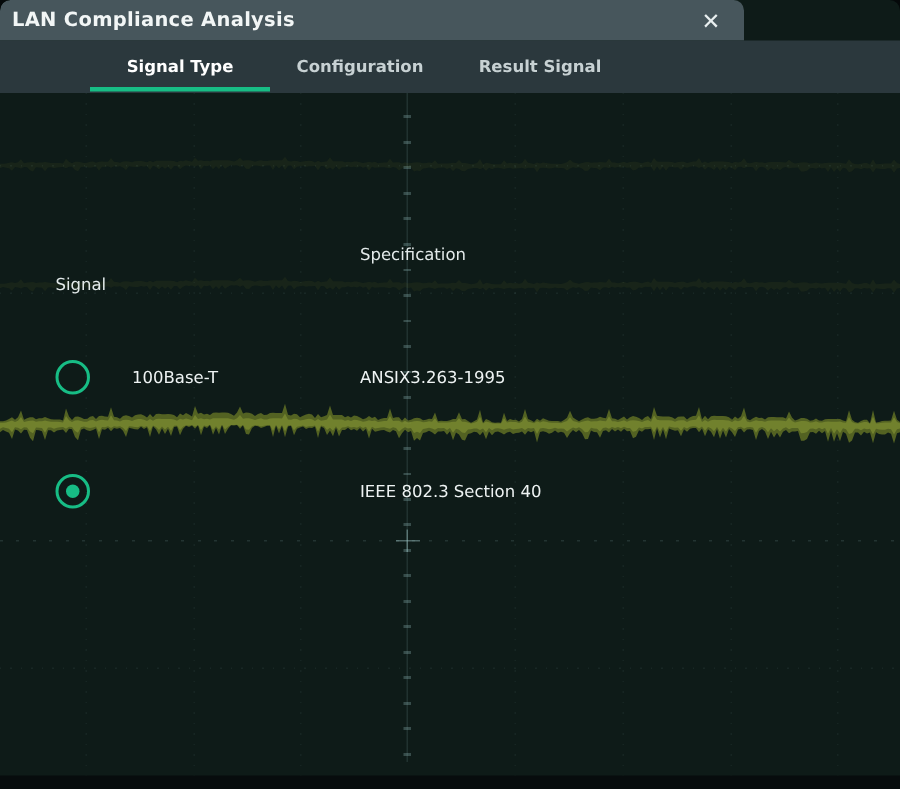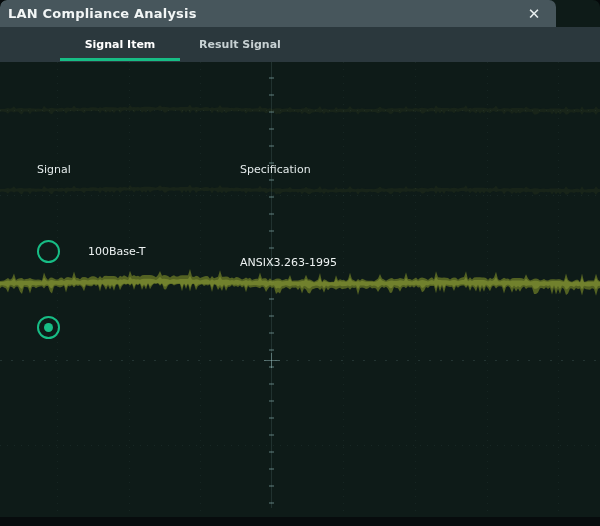--- a/index.html
+++ b/index.html
@@ -30,46 +30,46 @@
         linear-gradient(var(--grid),var(--grid)) 2px 0/1px 100% no-repeat,
         repeating-linear-gradient(180deg,transparent 0 15px,var(--grid-tick) 15px 17px);}
   #h-axis{position:absolute;left:0;right:0;top:298px;height:1px;
       background:repeating-linear-gradient(90deg,var(--grid-tick) 0 2px,transparent 2px 11px);opacity:.5;}
   #center-cross-h{position:absolute;left:264px;top:298px;width:16px;height:1px;background:rgba(160,200,200,.45);}
   #center-cross-v{position:absolute;left:271px;top:291px;width:1px;height:15px;background:rgba(160,200,200,.45);}
   #trace-svg{position:absolute;left:0;top:0;z-index:2;}
   #bottom-bar{position:absolute;left:0;top:517px;width:600px;height:9px;background:#070c0d;z-index:3;}
 
   
-  #titlebar{position:absolute;left:0;top:0;width:556px;height:27px;background:var(--titlebar);
+  #titlebar{position:absolute;left:0;top:0;width:496px;height:27px;background:var(--titlebar);
             display:flex;align-items:center;padding:0 8px;z-index:5;border-radius:7px 7px 0 0;}
   #window-title{color:var(--text-bright);font-size:13px;font-weight:bold;letter-spacing:.2px;}
   #close-button{margin-left:auto;width:28px;height:27px;display:flex;align-items:center;justify-content:center;
                 color:#e9eff0;font-size:15px;cursor:pointer;background:transparent;border:none;}
   #tabbar{position:absolute;left:0;top:27px;width:600px;height:35px;background:var(--tabbar);
           display:flex;padding-left:60px;z-index:5;}
   .tab{position:relative;width:120px;display:flex;align-items:center;justify-content:center;
        font-size:11px;font-weight:bold;color:var(--text-dim);cursor:pointer;}
   .tab.active{color:#ffffff;}
   .tab.active::after{content:"";position:absolute;left:0;right:0;bottom:1px;height:3px;background:var(--accent);}
 
   
   #content{position:absolute;left:0;top:62px;width:600px;height:455px;z-index:4;}
   .col-head{position:absolute;top:101px;font-size:11px;color:#e3eaea;}
-  #head-signal{left:37px;}
+  #head-signal{left:37px;margin-top:20px;}
   #head-spec{left:240px;}
   .sig-row{position:absolute;left:0;width:496px;height:23px;cursor:pointer;}
   #row-0{top:178px;}
   #row-1{top:254px;}
   .radio{position:absolute;left:37px;top:0;width:23px;height:23px;border-radius:50%;
          border:2px solid var(--accent);background:transparent;}
   .radio.selected::after{content:"";position:absolute;left:5px;top:5px;width:9px;height:9px;
          border-radius:50%;background:var(--accent);}
   .sig-label{position:absolute;left:88px;top:0;line-height:23px;font-size:11px;color:#eef3f3;}
-  .sig-spec{position:absolute;left:240px;top:0;line-height:23px;font-size:11px;color:#eef3f3;margin-top:11px;}
+  .sig-spec{position:absolute;left:240px;top:0;line-height:23px;font-size:11px;color:#eef3f3;}
 </style>
 </head>
 <body>
 
 <div id="stage">
 
   <div id="graticule">
     <div class="vgrid" style="left:57px"></div>
     <div class="vgrid" style="left:129px"></div>
     <div class="vgrid" style="left:200px"></div>
@@ -97,35 +97,39 @@
 
   <div id="titlebar">
     <span id="window-title">LAN Compliance Analysis</span>
     <button id="close-button">
       <span>✕</span>
     </button>
   </div>
 
   <div id="tabbar">
     <div class="tab active">
-        <span>Signal Item</span>
+        <span>Signal Type</span>
+      </div>
+    <div class="tab">
+        <span>Configuration</span>
       </div>
     <div class="tab">
         <span>Result Signal</span>
       </div>
   </div>
 
   <div id="content">
     <div class="col-head" id="head-signal">Signal</div>
     <div class="col-head" id="head-spec">Specification</div>
 
     <div class="sig-row" id="row-0">
       <span class="radio"></span>
       <span class="sig-label">100Base-T</span>
       <span class="sig-spec">ANSIX3.263-1995</span>
     </div>
 
     <div class="sig-row" id="row-1">
       <span class="radio selected"></span>
+      <span class="sig-spec">IEEE 802.3 Section 40</span>
     </div>
   </div>
 
 </div>
 
 </body></html>

